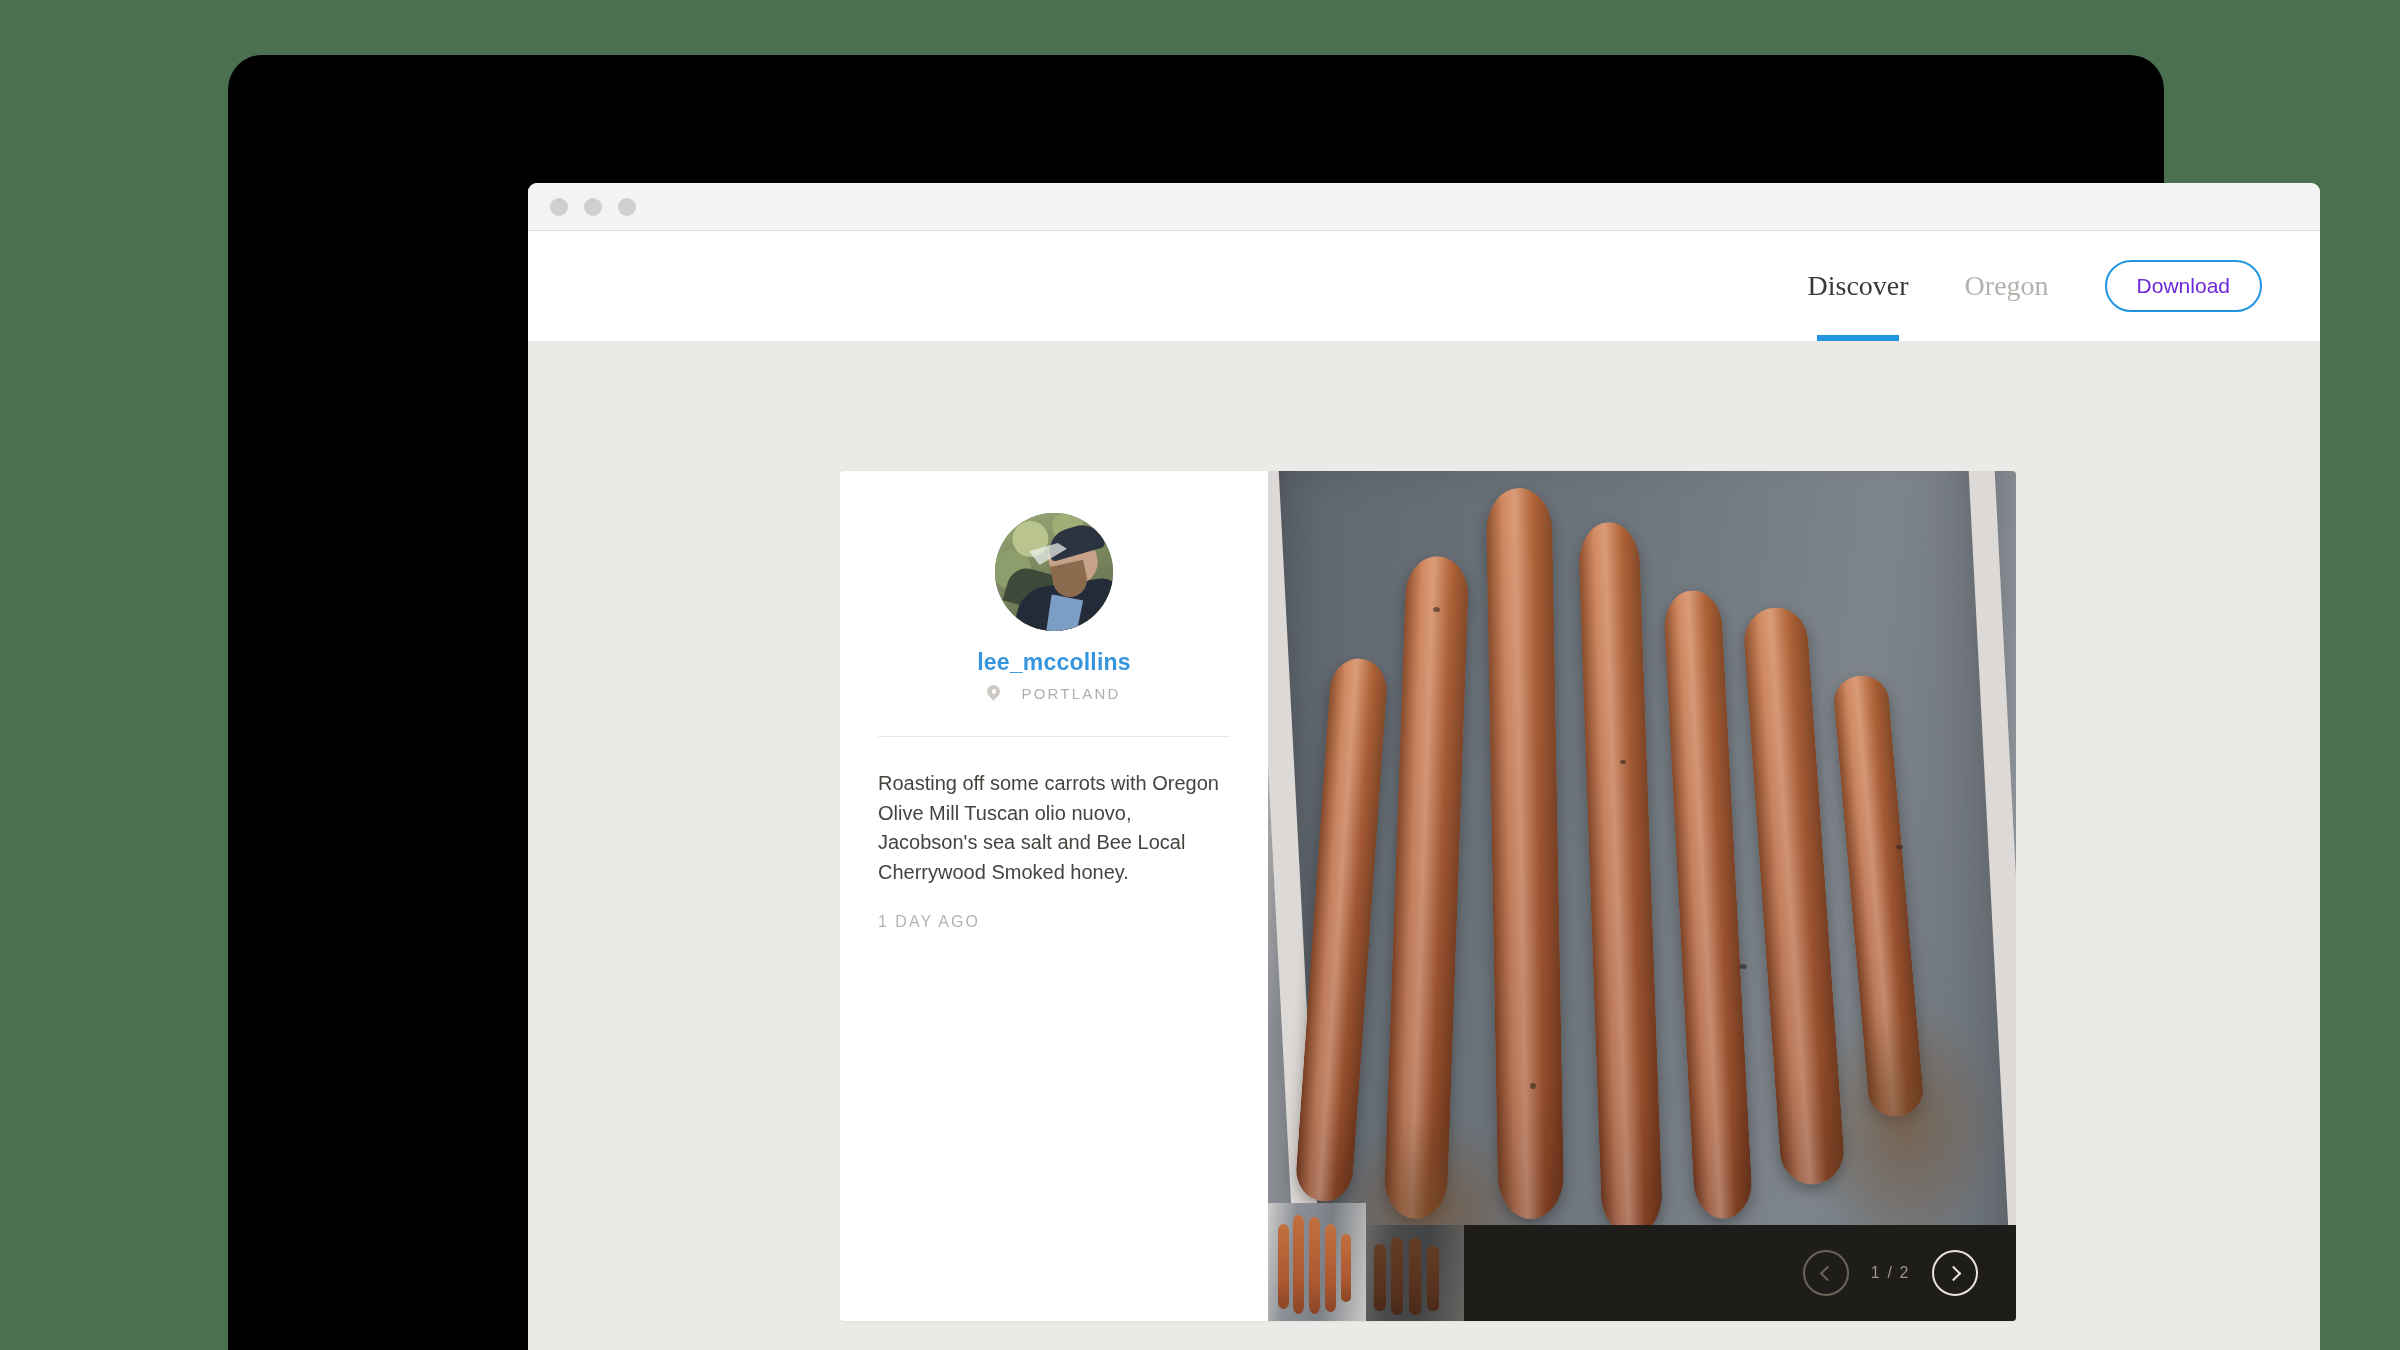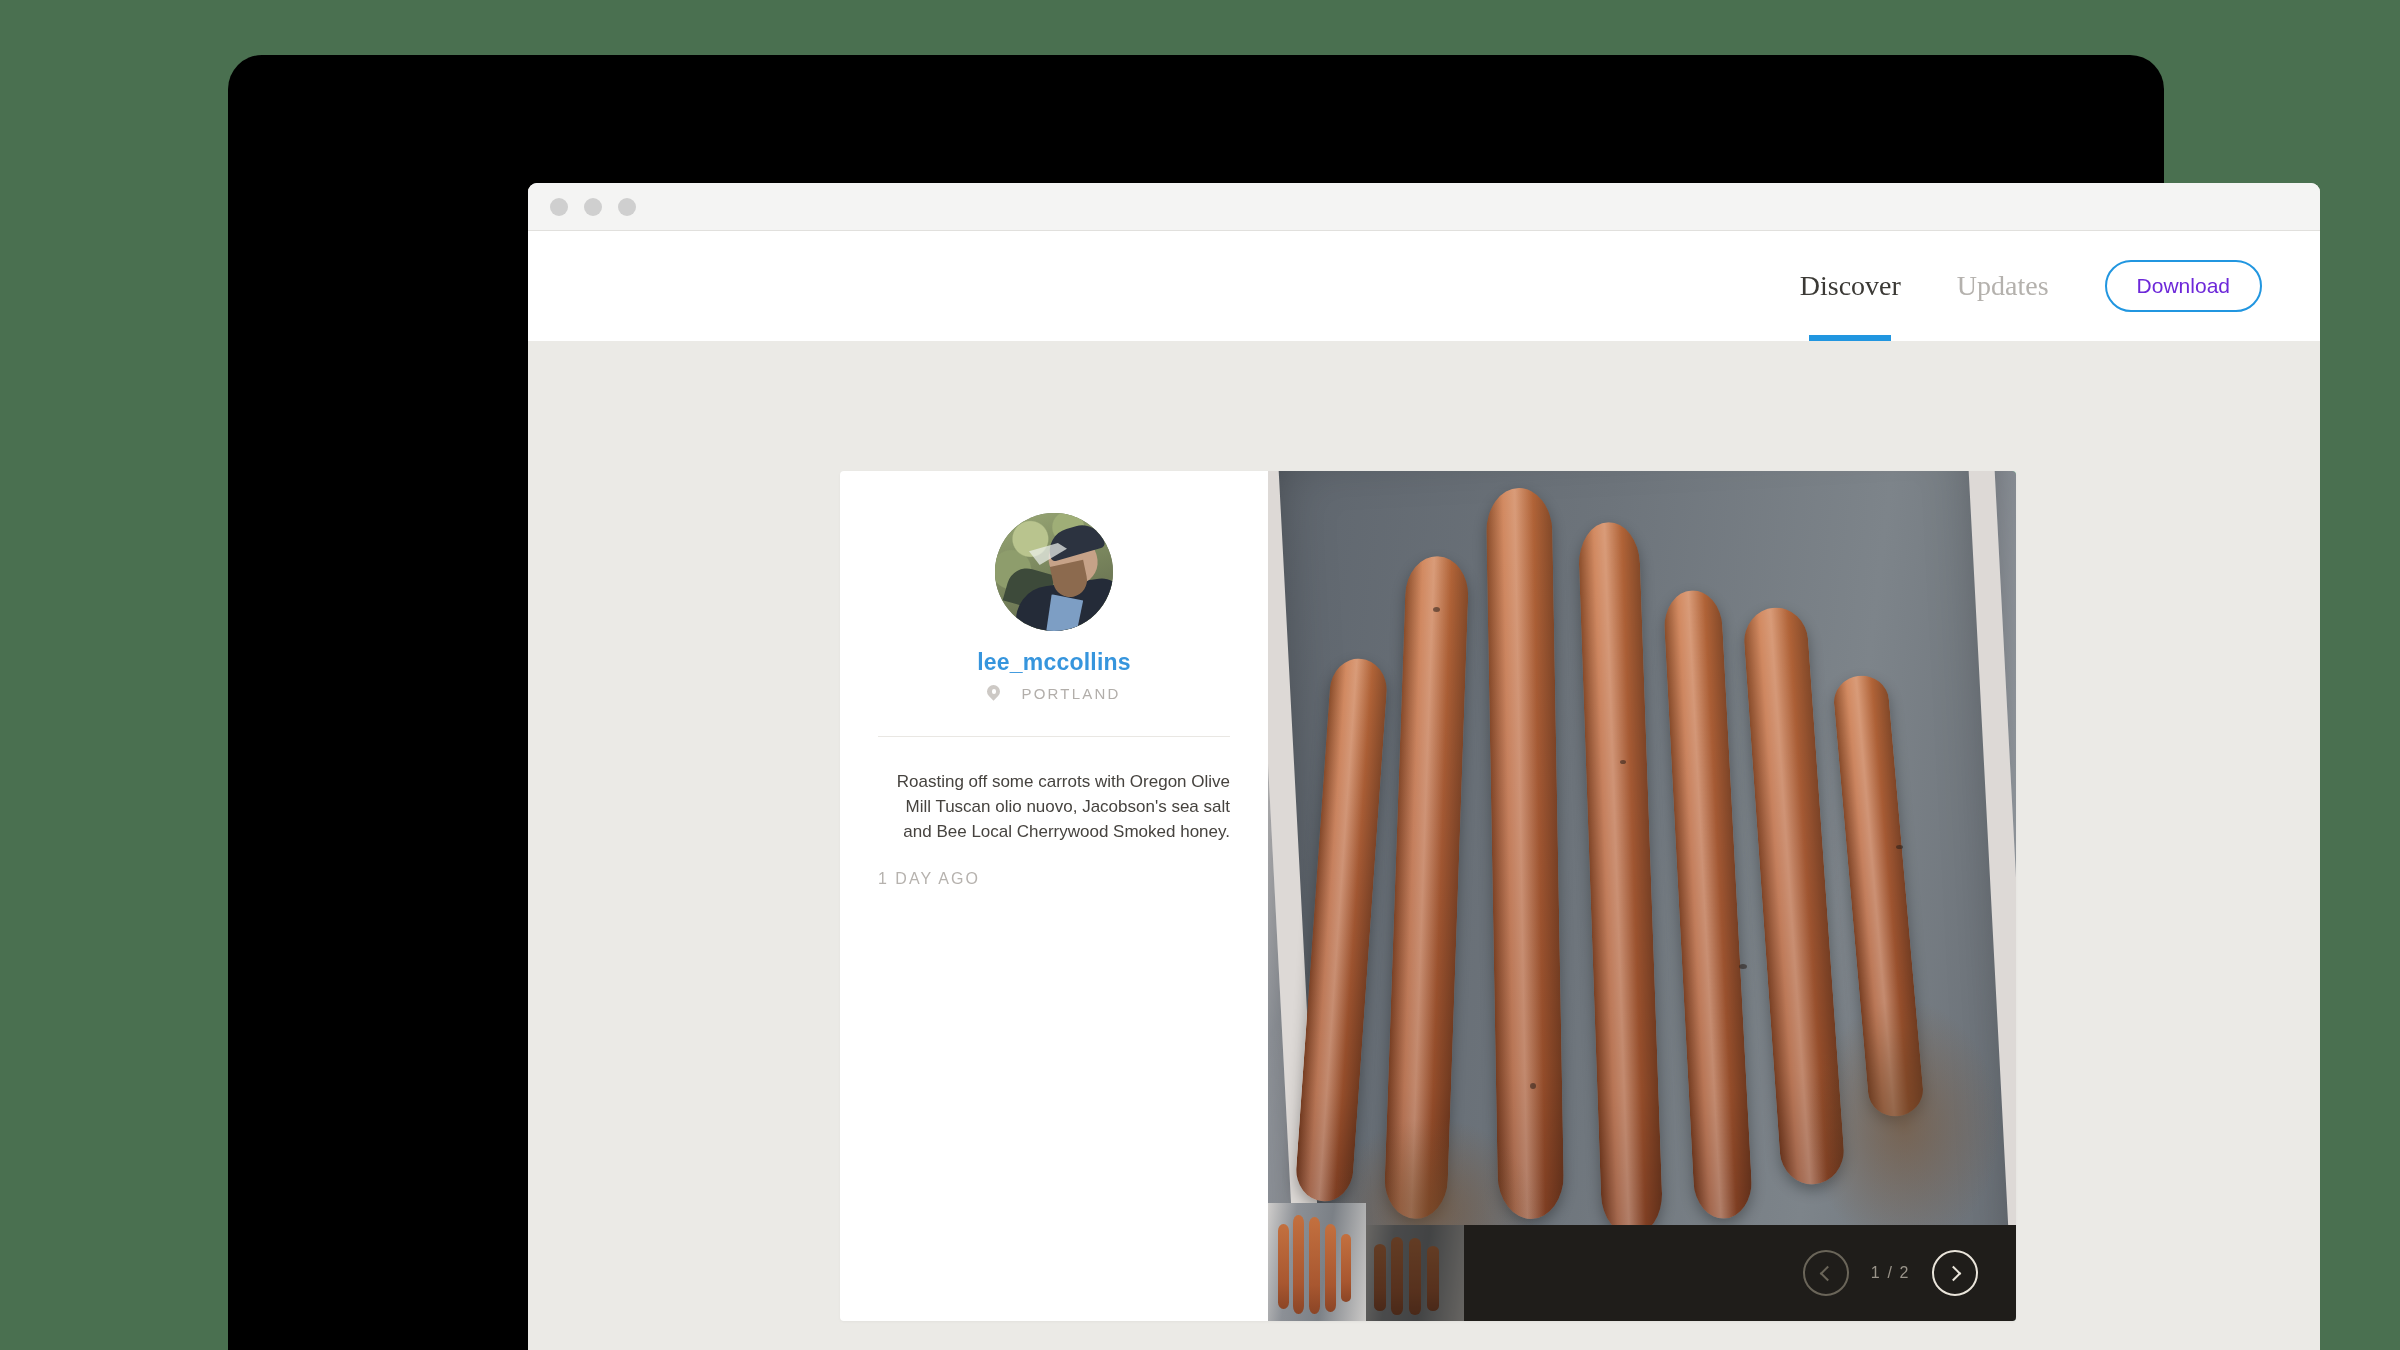--- a/index.html
+++ b/index.html
@@ -323,24 +323,23 @@
   }
 
   #meta-divider {
     margin: 34px 0 0 0;
     height: 1px;
     background: #e9e7e3;
   }
 
   #caption {
     margin-top: 32px;
-    font-size: 17px;
+    font-size: 20px;
     line-height: 1.48;
     color: #46433f;
-    text-align: right;
   }
 
   #timestamp {
     margin-top: 26px;
     font-size: 16px;
     letter-spacing: 2px;
     color: #b6b2ae;
   }
 
   
@@ -499,21 +498,21 @@
       <span class="traffic-dot"></span>
       <span class="traffic-dot"></span>
       <span class="traffic-dot"></span>
     </div>
 
     <header id="site-header">
 
 
       <nav id="main-nav">
         <span class="nav-link active">Discover</span>
-        <span class="nav-link muted">Updates</span>
+        <span class="nav-link muted">Oregon</span>
         <button id="download-button">Download</button>
       </nav>
 
     </header>
 
     <main id="page-body">
 
       <article id="post-card">
 
         <section id="post-meta">

